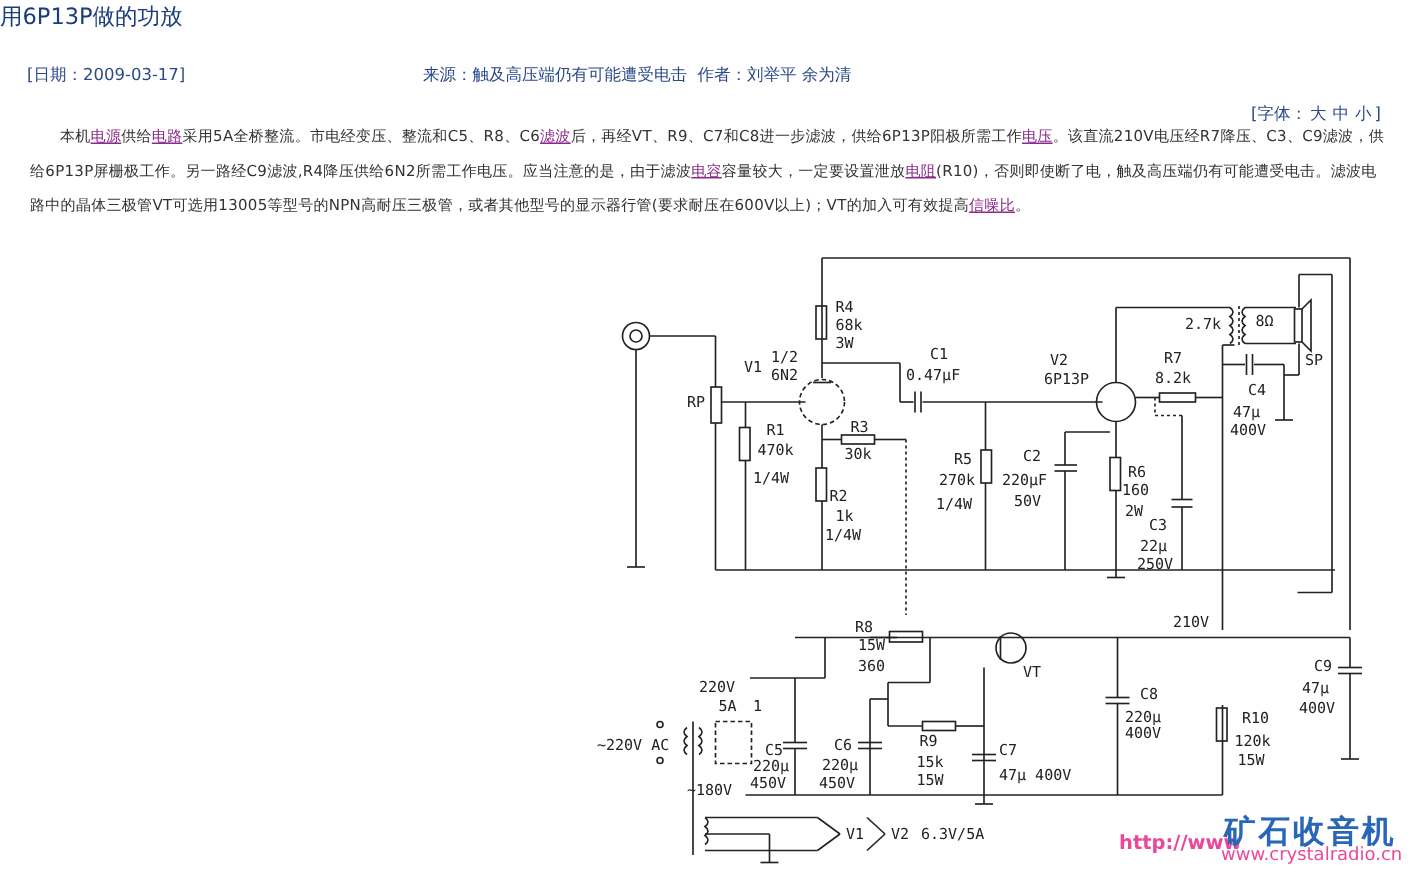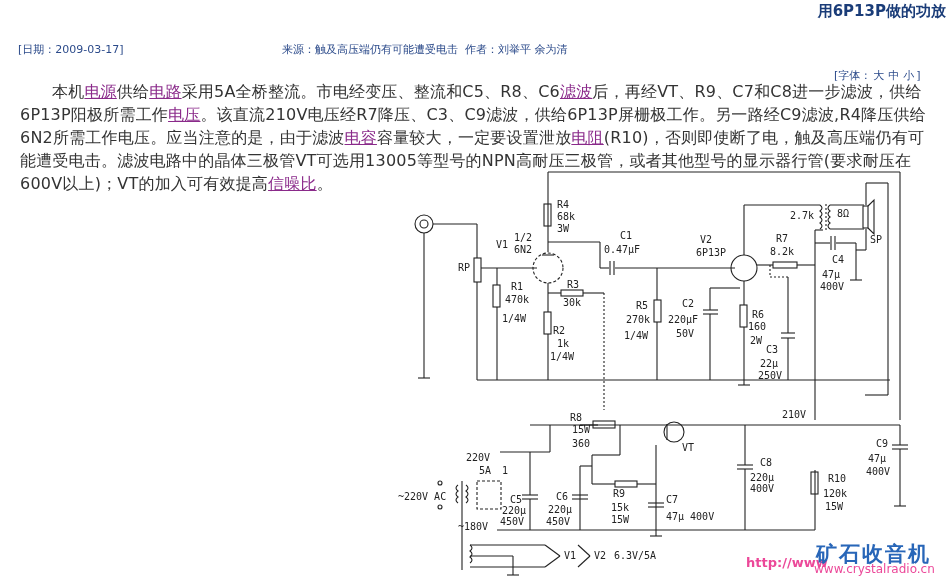--- a/index.html
+++ b/index.html
@@ -1,23 +1,23 @@
 <!DOCTYPE html>
 <html><head>
 <meta charset="utf-8">
 <style>
   html,body{margin:0;padding:0;background:#fff;}
   body{width:946px;height:584px;position:relative;overflow:hidden;font-family:"DejaVu Sans",sans-serif;}
-  .title{position:absolute;top:2px;left:0;width:946px;text-align:right;font-weight:bold;font-size:15px;color:#1a3c78;font-family:"DejaVu Sans",sans-serif;}
+  .title{position:absolute;top:2px;left:0;width:946px;text-align:left;font-weight:normal;font-size:15px;color:#1a3c78;font-family:"DejaVu Sans",sans-serif;}
   .meta{position:absolute;top:42px;font-size:11px;color:#2b4a8a;}
   .meta.left{left:18px;}
   .meta.center{left:282px;}
   .meta.right{left:834px;margin-top:26px;}
   .meta span.fs{cursor:pointer;margin:0 2px;}
-  .para{position:absolute;top:80px;left:20px;width:906px;font-size:16px;line-height:23px;color:#333;text-indent:2em;letter-spacing:0.2px;}
+  .para{position:absolute;top:80px;left:20px;width:906px;font-size:10px;line-height:23px;color:#333;text-indent:2em;letter-spacing:0.2px;}
   .para a{color:#8a2a8a;text-decoration:underline;}
   svg.sch{position:absolute;left:0;top:0;}
   svg text{font-family:"DejaVu Sans Mono",monospace;font-size:10px;fill:#222;}
   .wm1{position:absolute;left:816px;top:540px;font-size:21px;font-weight:bold;color:#2866b8;letter-spacing:2px;font-family:Liberation Sans, sans-serif;}
   .wm2{position:absolute;left:814px;top:562px;font-size:12px;color:#ec4899;font-family:"DejaVu Sans",sans-serif;}
   .wm3{position:absolute;left:746px;top:555px;font-size:13px;color:#ec4899;font-weight:bold;font-family:"DejaVu Sans",sans-serif;}
 </style>
 </head>
 <body>
 

